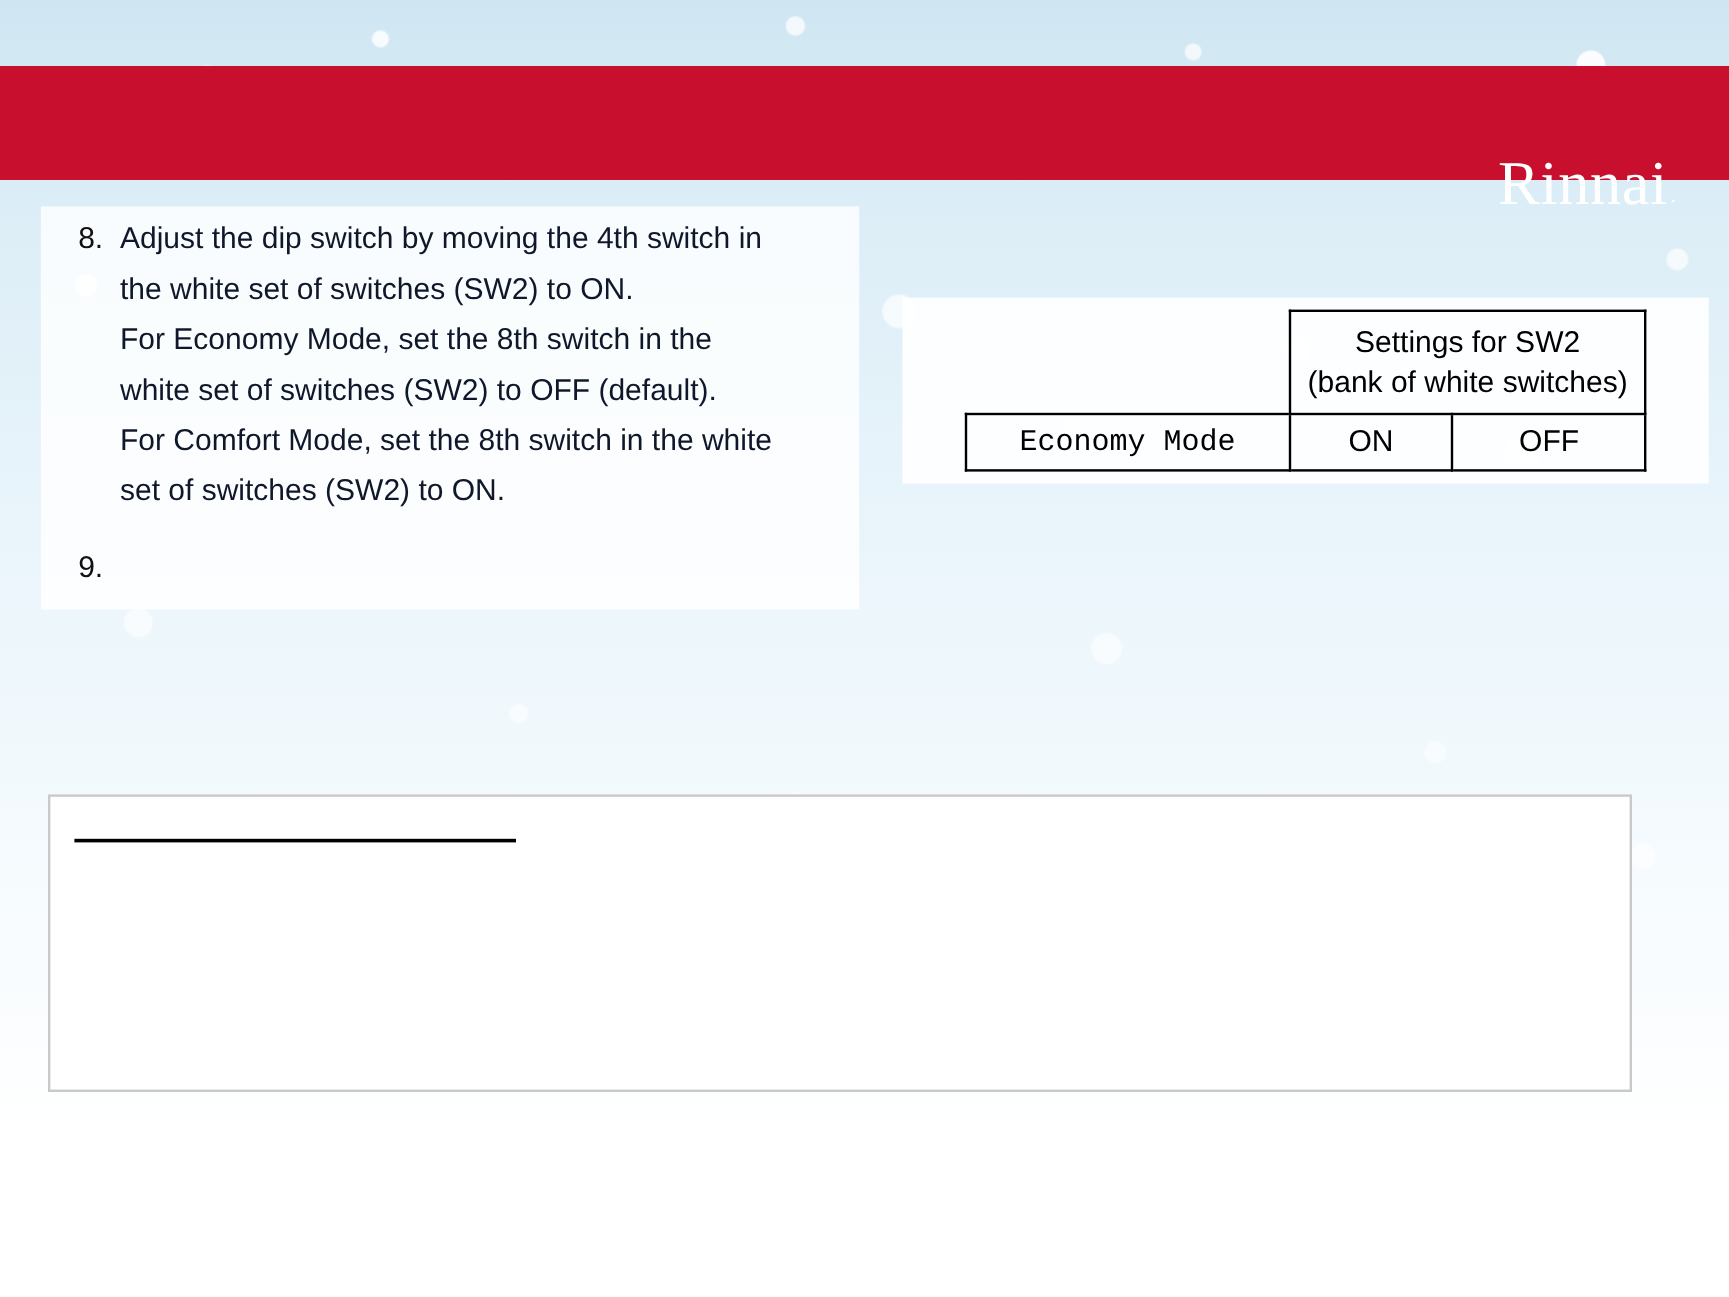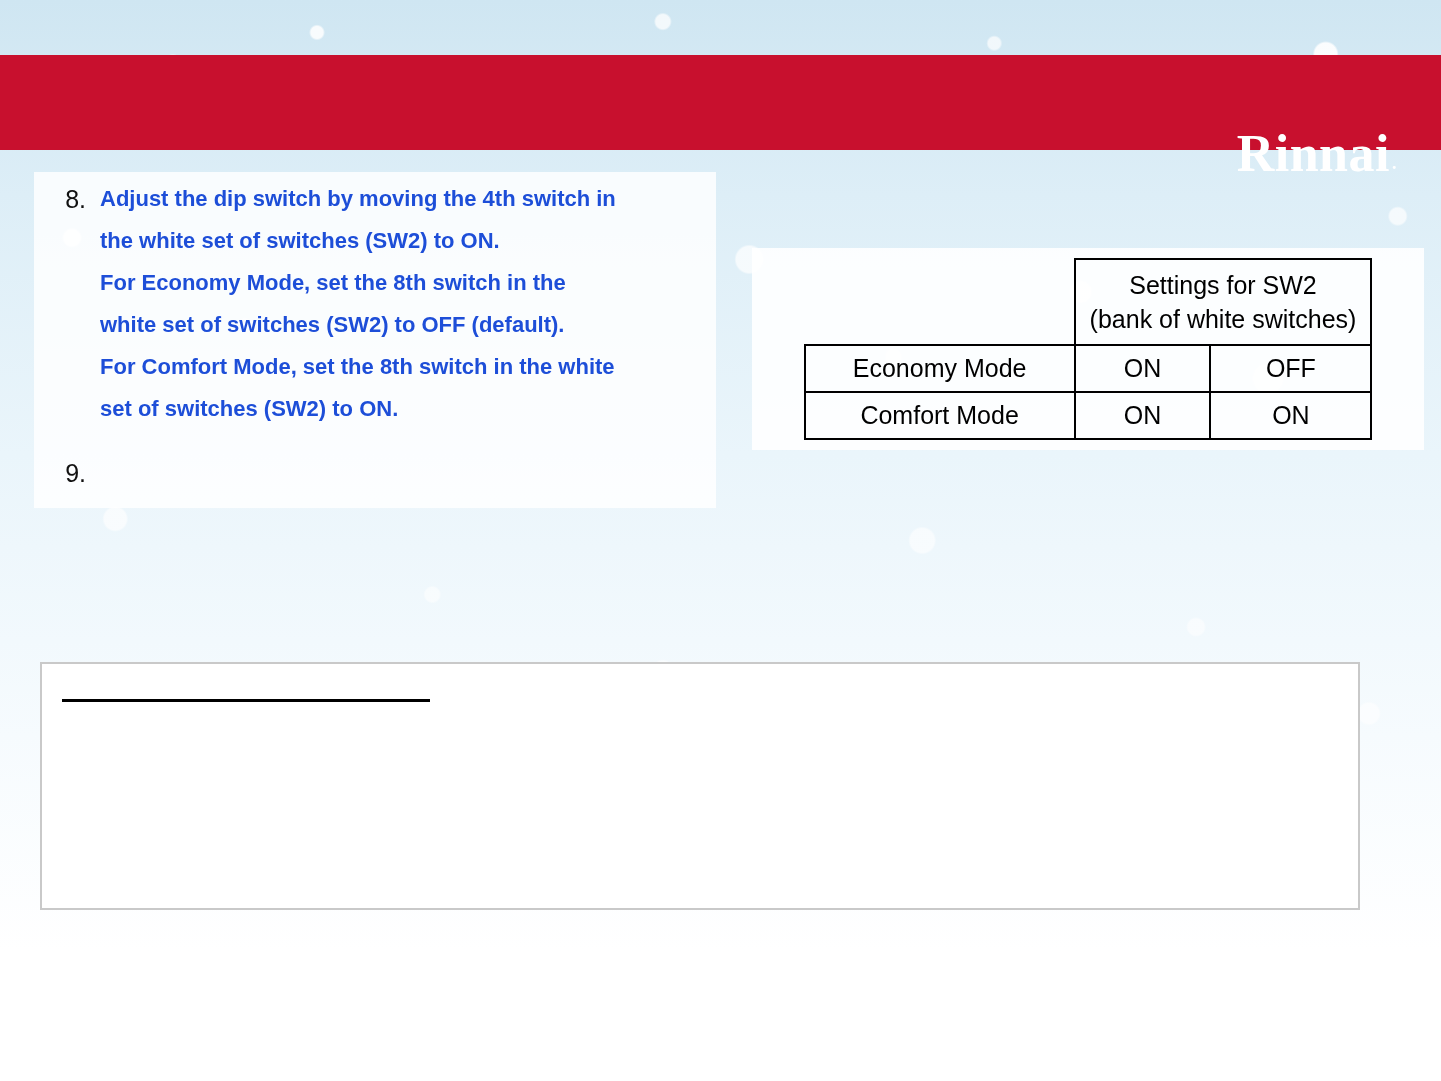--- a/index.html
+++ b/index.html
@@ -63,21 +63,21 @@
     top: 55px;
     width: 1441px;
     height: 95px;
     background: #c8102e;
   }
   .logo {
     position: absolute;
     right: 44px;
     top: 73px;
     font-family: "Liberation Serif", serif;
-    font-weight: bold;
+    font-weight: normal;
     font-size: 52px;
     color: #ffffff;
     letter-spacing: 0.5px;
     line-height: 1;
     white-space: nowrap;
   }
   .logo .reg {
     font-size: 18px;
     vertical-align: baseline;
     position: relative;
@@ -104,25 +104,24 @@
     width: 56px;
     flex: 0 0 56px;
     text-align: right;
     padding-right: 14px;
     box-sizing: border-box;
     font-size: 25px;
     color: #111111;
     line-height: 42px;
   }
   .step-body {
-    font-size: 22px;
-    color: #1d4ed8;
+    font-size: 25px;
+    color: #0f172a;
     line-height: 42px;
     white-space: pre-line;
-    font-weight: bold;
   }
 
   
   .table-wrap {
     position: absolute;
     left: 752px;
     top: 248px;
     width: 672px;
     background: rgba(255,255,255,0.88);
     padding: 10px 0 10px 0;
@@ -154,20 +153,21 @@
     white-space: pre-line;
   }
   .hdr-sub {
     font-weight: bold;
     width: 200px;
   }
   .row-label {
     font-weight: bold;
     text-align: center;
     width: 240px;
+    font-family: Liberation Mono, monospace;
   }
 
   
   .bottom-box {
     position: absolute;
     left: 40px;
     top: 662px;
     width: 1320px;
     height: 248px;
     background: #ffffff;
@@ -228,25 +228,20 @@
           <tr>
         <td class="cell-blank"></td>
         <td class="hdr-group" colspan="2">Settings for SW2
 (bank of white switches)</td>
       </tr>
       <tr>
         <td class="row-label">Economy Mode</td>
         <td>ON</td>
         <td>OFF</td>
       </tr>
-      <tr>
-        <td class="row-label">Comfort Mode</td>
-        <td>ON</td>
-        <td>ON</td>
-      </tr>
     </tbody>
       </table>
   </div>
 
   <div class="bottom-box">
     <div class="bottom-box-rule"></div>
     <div></div>
   </div>
 
   <div class="footer-mark"></div>

